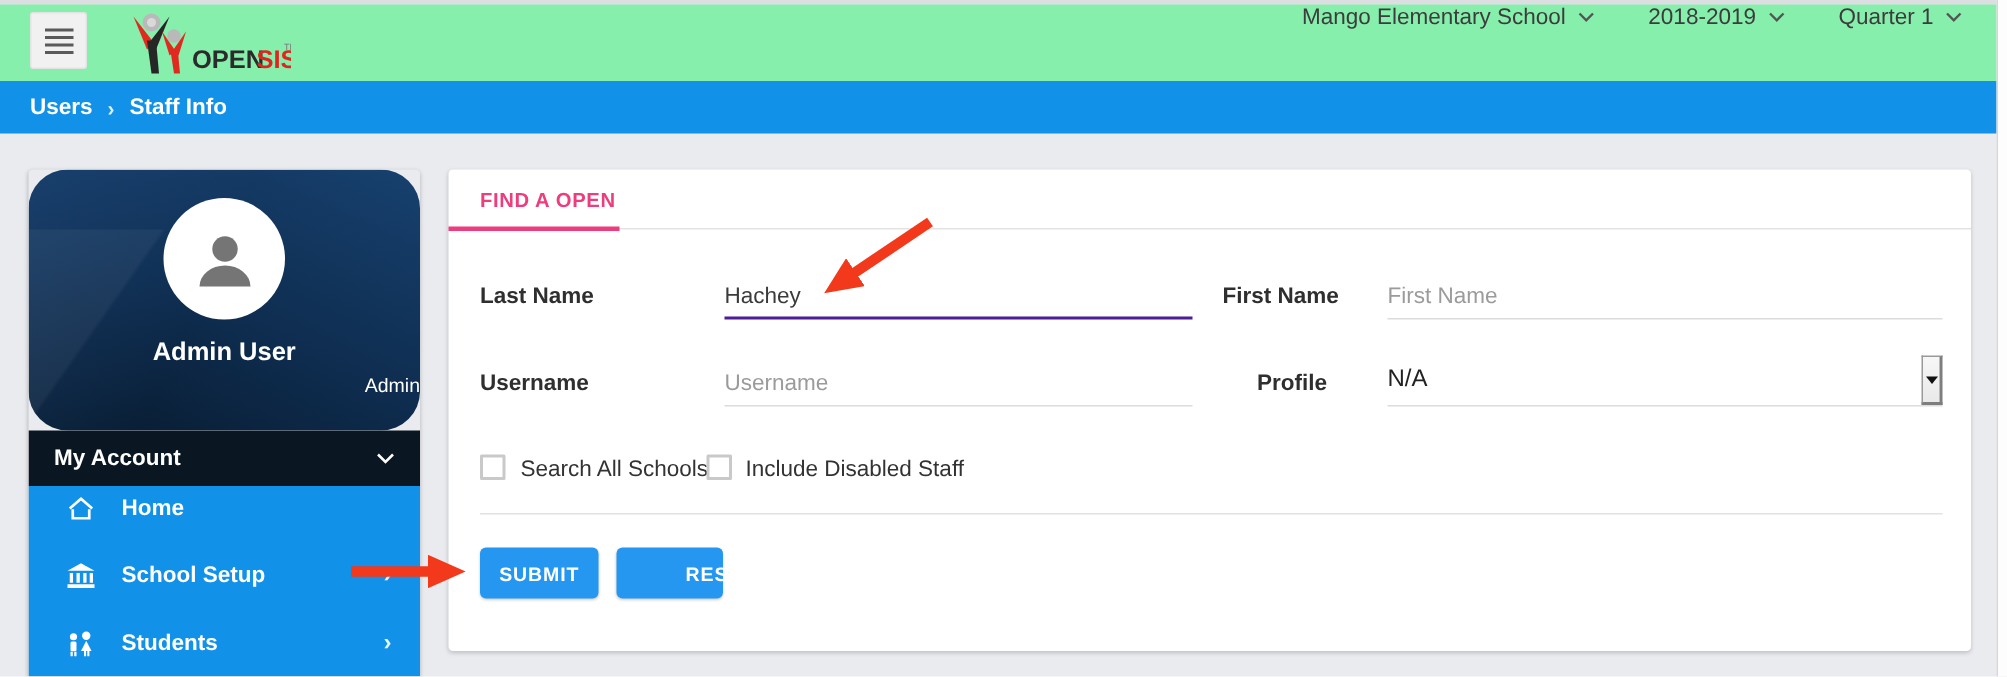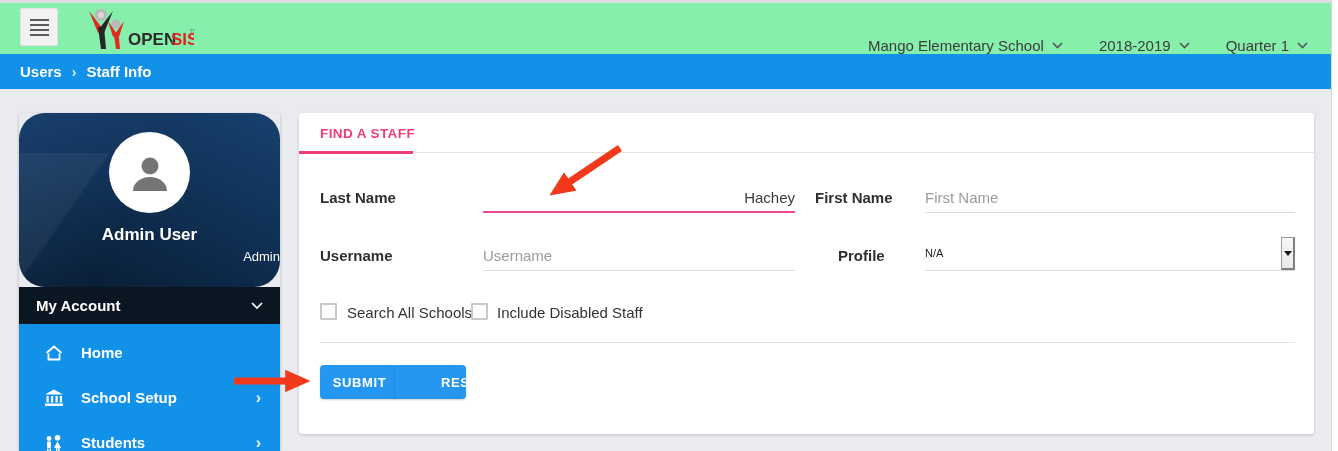--- a/index.html
+++ b/index.html
@@ -16,21 +16,21 @@
   .topbar { position:absolute; left:0; top:3px; width:100%; height:51px; background:#86efac; }
   .hamburger {
     position:absolute; left:20px; top:5px; width:38px; height:38px;
     background:#f1f1f1; border:1px solid #e3e3e3; border-radius:2px;
     display:flex; flex-direction:column; justify-content:center; align-items:center; gap:3px; cursor:pointer;
   }
   .hamburger i { display:block; width:19px; height:2px; background:#5a5a5a; }
   .logo { position:absolute; left:84px; top:4px; }
   .top-selectors {
     position:absolute; right:30px; top:0; height:51px;
-    display:flex; align-items:flex-end; gap:36px;
+    display:flex; align-items:flex-start; gap:36px;
   }
   .selector { display:flex; align-items:center; gap:8px; font-size:15px; color:#3c3c3c; cursor:pointer; white-space:nowrap; }
   .chev-down-dark { width:11px; height:7px; }
   
   .breadcrumb-bar {
     position:absolute; left:0; top:54px; width:100%; height:35px;
     background:#1191e8; display:flex; align-items:center; padding-left:20px;
     color:#fff; font-size:15px; font-weight:bold;
   }
   .crumb-sep { margin:0 10px; font-weight:bold; color:rgba(255,255,255,.85); font-size:14px; }
@@ -57,21 +57,21 @@
     background:#fff; border-radius:50%; display:flex; align-items:center; justify-content:center;
   }
   .user-name { position:absolute; left:0; top:112px; width:100%; text-align:center; color:#fff; font-size:17px; font-weight:bold; }
   .user-role { position:absolute; left:0; top:136px; width:100%; text-align:right; color:#fff; font-size:13px; }
   .account-row {
     height:37px; background:#0a1723; color:#fff; font-size:15px; font-weight:bold;
     display:flex; align-items:center; padding:0 17px; cursor:pointer; justify-content:space-between;
   }
   .side-menu { height:127px; background:#1191e8; padding-top:6px; }
   .menu-item {
-    height:45px; display:flex; align-items:center; padding:0 17px; cursor:pointer;
+    height:45px; display:flex; align-items:flex-start; padding:0 17px; cursor:pointer;
     color:#fff; font-size:15px; font-weight:bold;
   }
   .menu-icon { width:22px; display:flex; justify-content:center; margin-left:7px; }
   .menu-label { margin-left:16px; flex:1; }
   .menu-arrow { font-size:16px; font-weight:bold; color:#eaf4fd; margin-right:2px; }
   
   .main-card {
     position:absolute; left:299px; top:113px; width:1015px; height:321px;
     background:#fff; border-radius:3px; box-shadow:0 1px 3px rgba(0,0,0,.18);
   }
@@ -80,24 +80,24 @@
     position:absolute; left:21px; top:13px; color:#ee3d7d; font-size:13.5px; font-weight:bold;
     letter-spacing:.4px; cursor:pointer;
   }
   .tab-underline { position:absolute; left:0; bottom:-2px; width:114px; height:3px; background:#ee3d7d; }
   .f-label { position:absolute; font-size:15px; font-weight:bold; color:#2f2f2f; }
   .f-input {
     position:absolute; height:30px; border:none; outline:none; background:transparent;
     font-family:"Liberation Sans",sans-serif; font-size:15px; color:#3b3b3b; padding:0;
   }
   .f-input::placeholder { color:#9b9b9b; opacity:1; }
-  .u-teal  { border-bottom:2px solid #ec4899;text-align:right; }
+  .u-teal  { border-bottom:2px solid #4c1d95; }
   .u-gray  { border-bottom:1px solid #dcdcdc; }
   .f-select {
-    position:absolute; height:34px; border-bottom:1px solid #dcdcdc; font-size:11px; color:#222;
+    position:absolute; height:34px; border-bottom:1px solid #dcdcdc; font-size:16px; color:#222;
     line-height:32px; cursor:pointer;
   }
   .select-stub {
     position:absolute; right:0; top:0; width:14px; height:33px;
     background:linear-gradient(#f7f7f7,#e9e9e9); border:1px solid #9a9a9a;
     border-right:2px solid #7e7e7e; border-bottom:2px solid #7e7e7e;
     display:flex; align-items:center; justify-content:center;
   }
   .select-stub b { width:0; height:0; border-left:4px solid transparent; border-right:4px solid transparent; border-top:5px solid #111; }
   .cbx {
@@ -106,21 +106,21 @@
   }
   .cbx-label { position:absolute; font-size:15px; color:#333; }
   .form-divider { position:absolute; left:21px; width:975px; height:1px; background:#e2e2e2; top:229px; }
   .btn {
     position:absolute; top:252px; height:34px; border:none; border-radius:4px;
     background:#2597f0; color:#fff; font-family:"Liberation Sans",sans-serif;
     font-size:13px; font-weight:bold; letter-spacing:.6px; cursor:pointer;
     box-shadow:0 1px 2px rgba(0,0,0,.2);
   }
   .btn-submit { left:21px; width:79px; }
-  .btn-reset  { left:96px; width:71px;padding-left:46px; }
+  .btn-reset  { left:112px; width:71px;padding-left:46px; }
   .annot { position:absolute; z-index:70; pointer-events:none; }
 </style>
 </head>
 <body>
 
 <div class="top-edge"></div>
 <div class="topbar">
   <div class="hamburger">
     <i></i>
       <i></i>
@@ -228,21 +228,21 @@
           </svg>
       </span>
       <span class="menu-label">Students</span>
       <span class="menu-arrow">›</span>
     </div>
   </div>
 </div>
 
 <div class="main-card">
   <div class="tab-row">
-    <span class="tab">FIND A STAFF</span>
+    <span class="tab">FIND A OPEN</span>
     <span class="tab-underline"></span>
   </div>
 
   <span class="f-label" style="left:21px; top:76px;">Last Name</span>
   <input class="f-input u-teal" style="left: 184px; top: 70px; width: 312px;" value="Hachey">
 
   <span class="f-label" style="left:516px; top:76px;">First Name</span>
   <input class="f-input u-gray" style="left: 626px; top: 70px; width: 370px;" placeholder="First Name">
 
   <span class="f-label" style="left:21px; top:134px;">Username</span>

